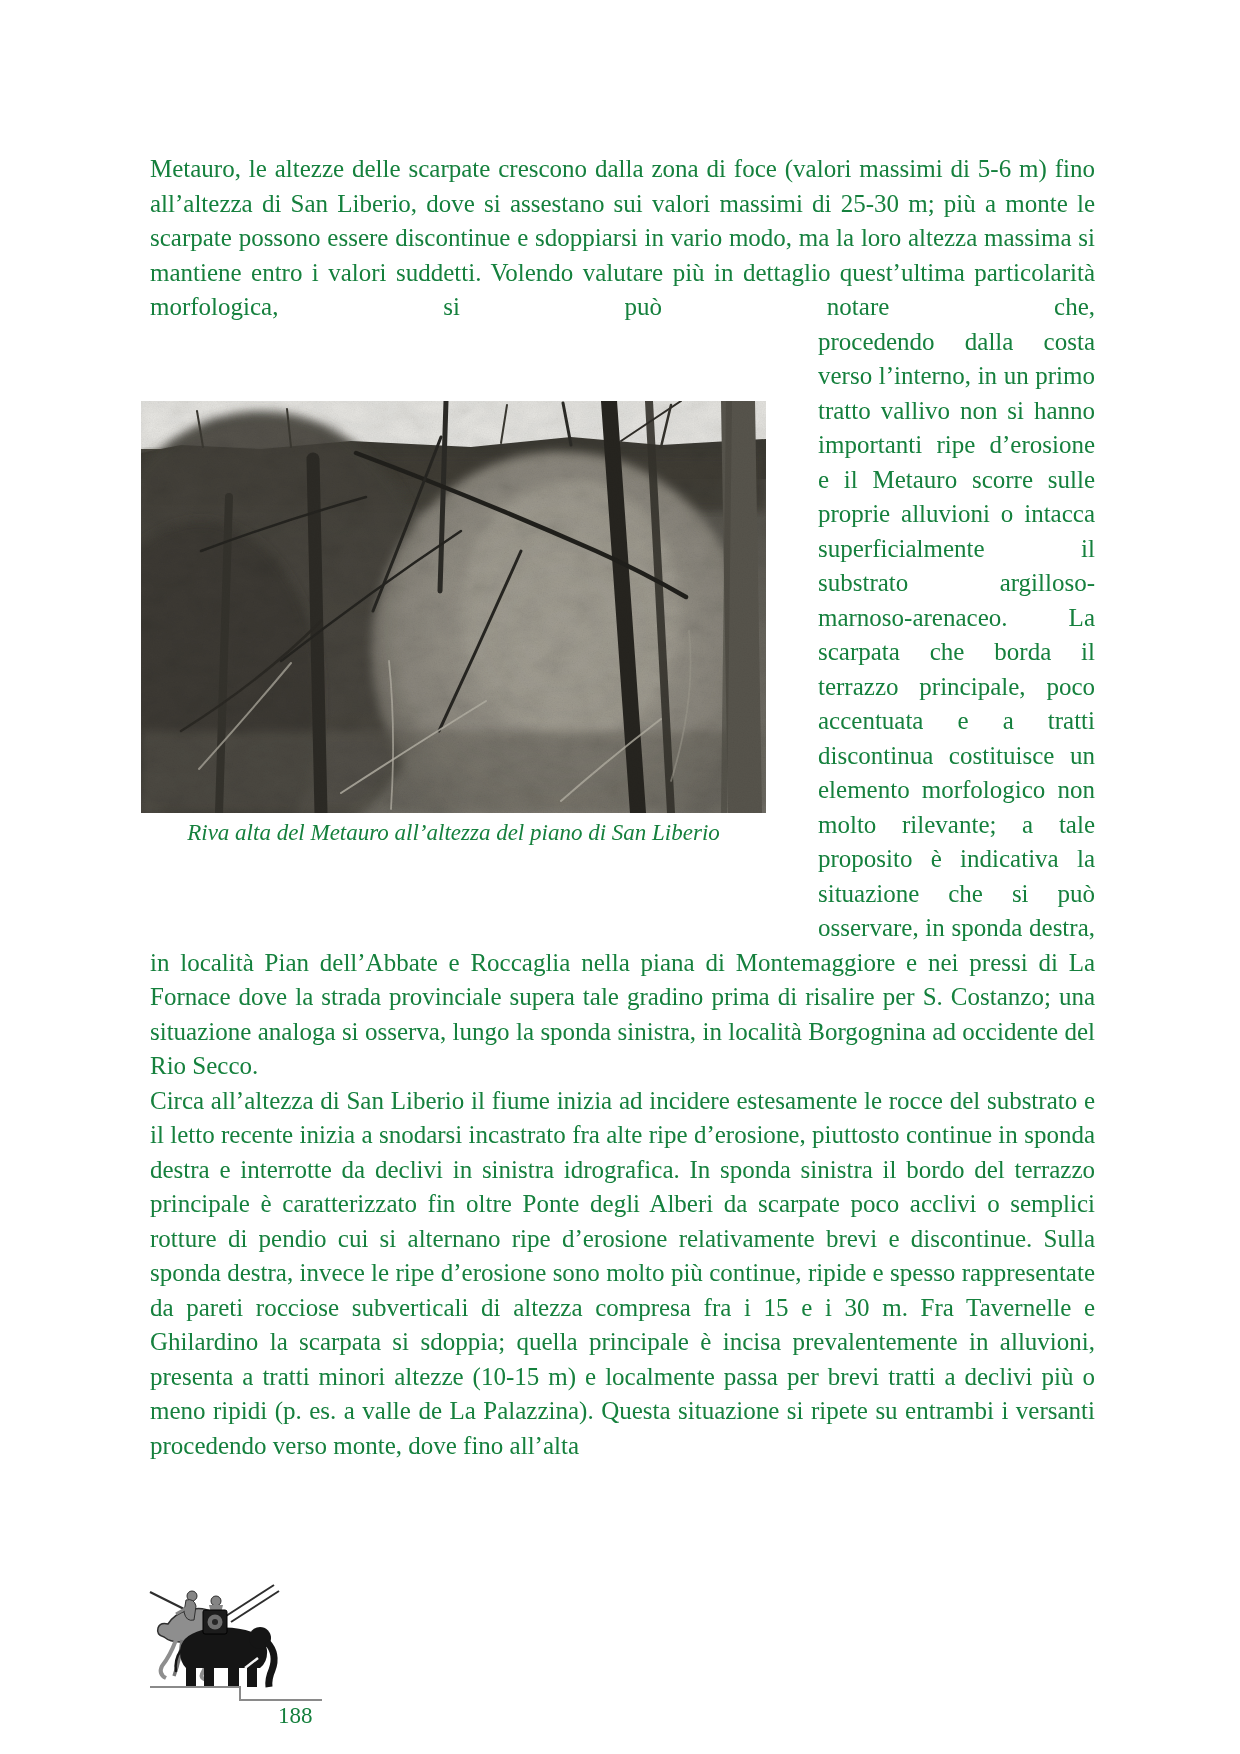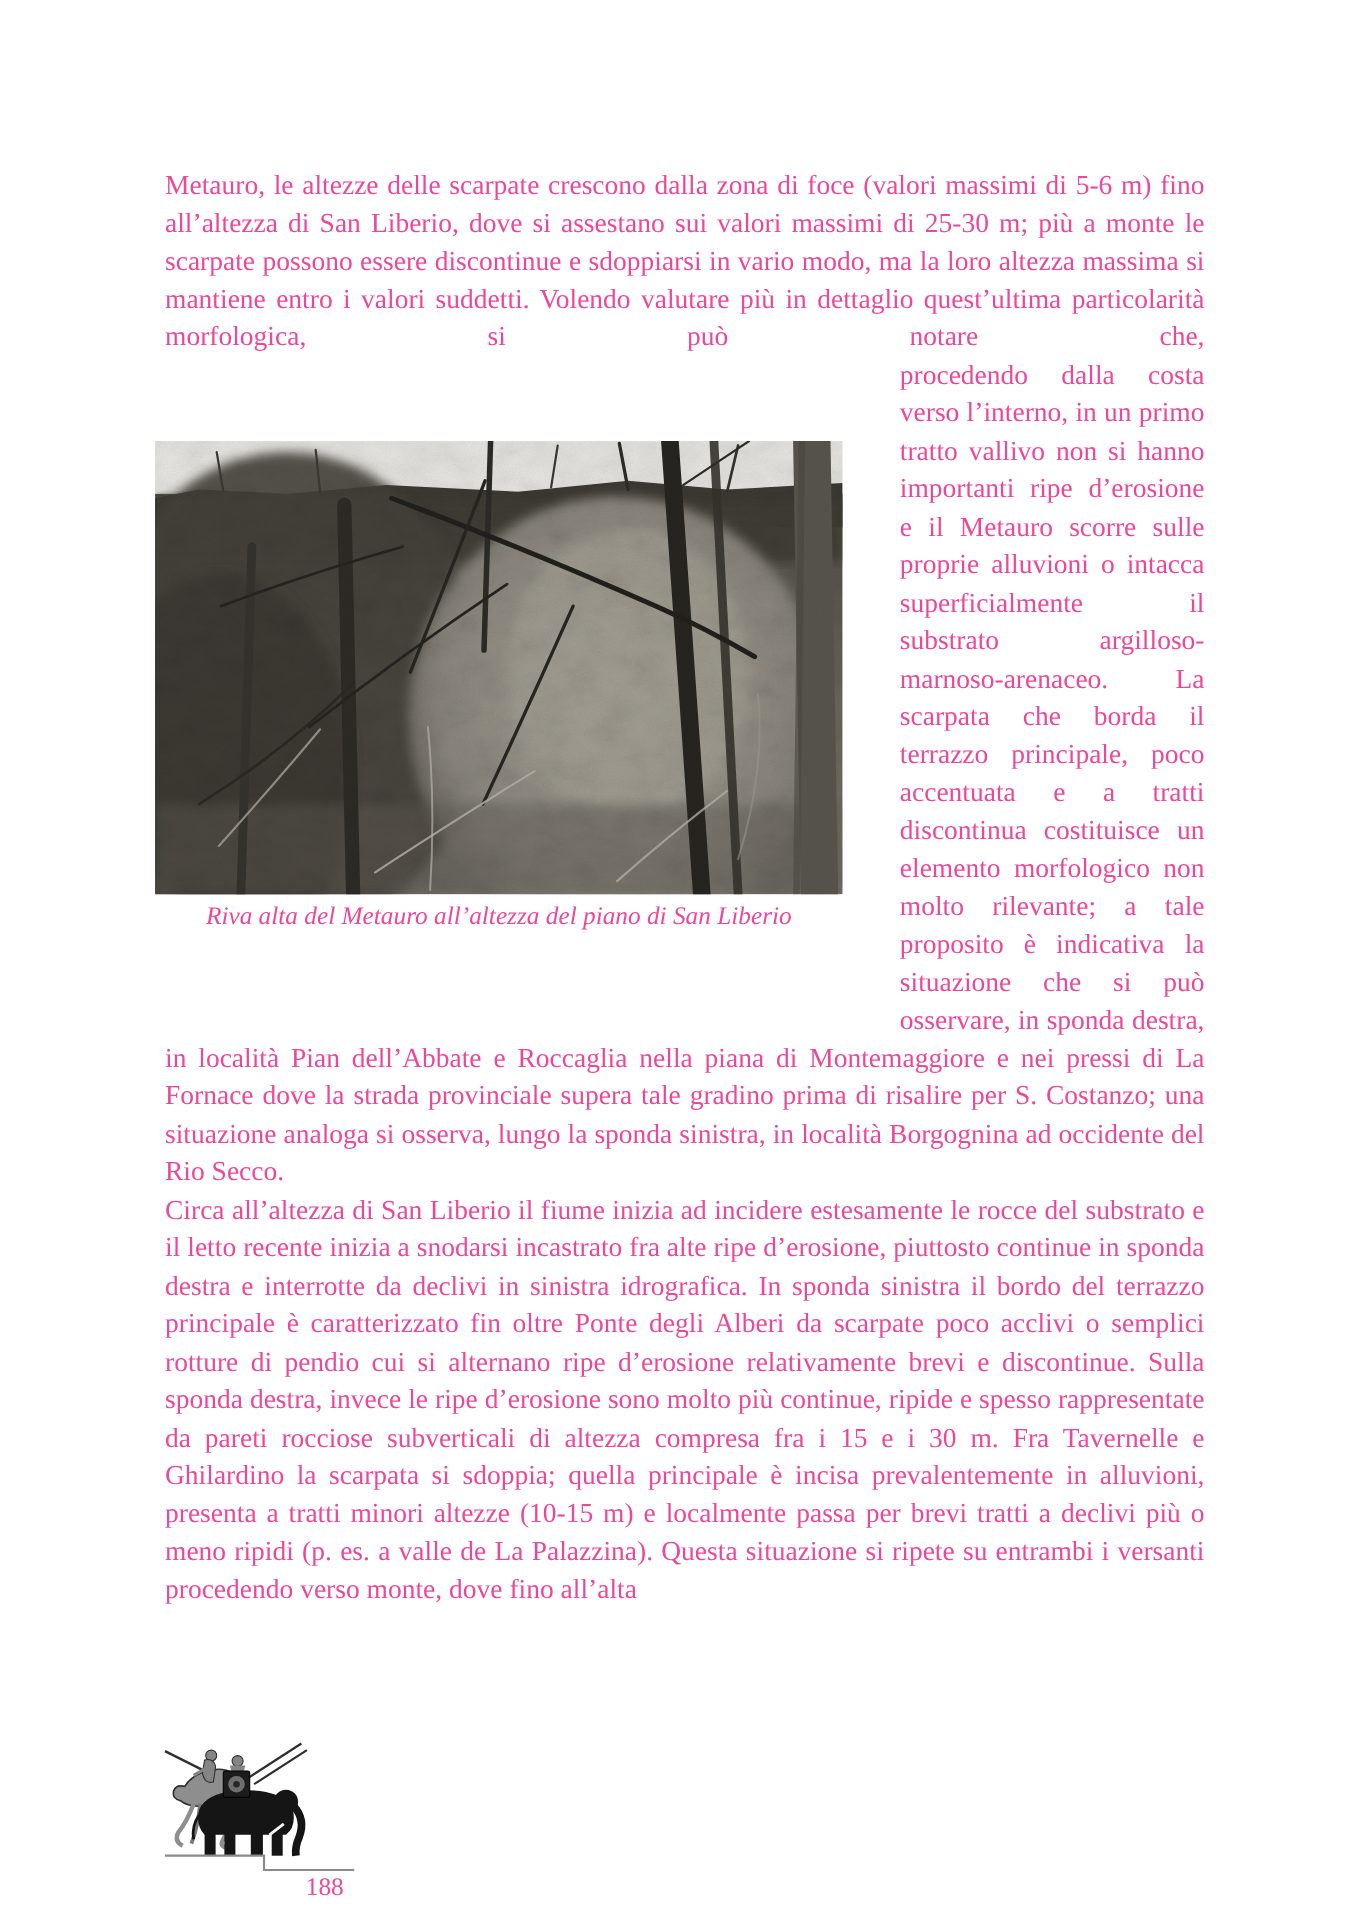--- a/index.html
+++ b/index.html
@@ -1,21 +1,21 @@
 <!DOCTYPE html>
 <html lang="it"><head>
 <meta charset="utf-8">
 <style>
   html,body{margin:0;padding:0;background:#ffffff;}
   .page{
     position:relative;
     width:1240px;height:1754px;
     background:#ffffff;
     font-family:"Liberation Serif", serif;
-    color:#ec4899;
+    color:#15803d;
     overflow:hidden;
   }
   .content{
     position:absolute;
     left:150px;top:152px;width:945px;
     font-size:25px;line-height:34.5px;
     text-align:justify;
   }
   .para{margin:0;}
   .para-intro{text-align-last:justify;}

